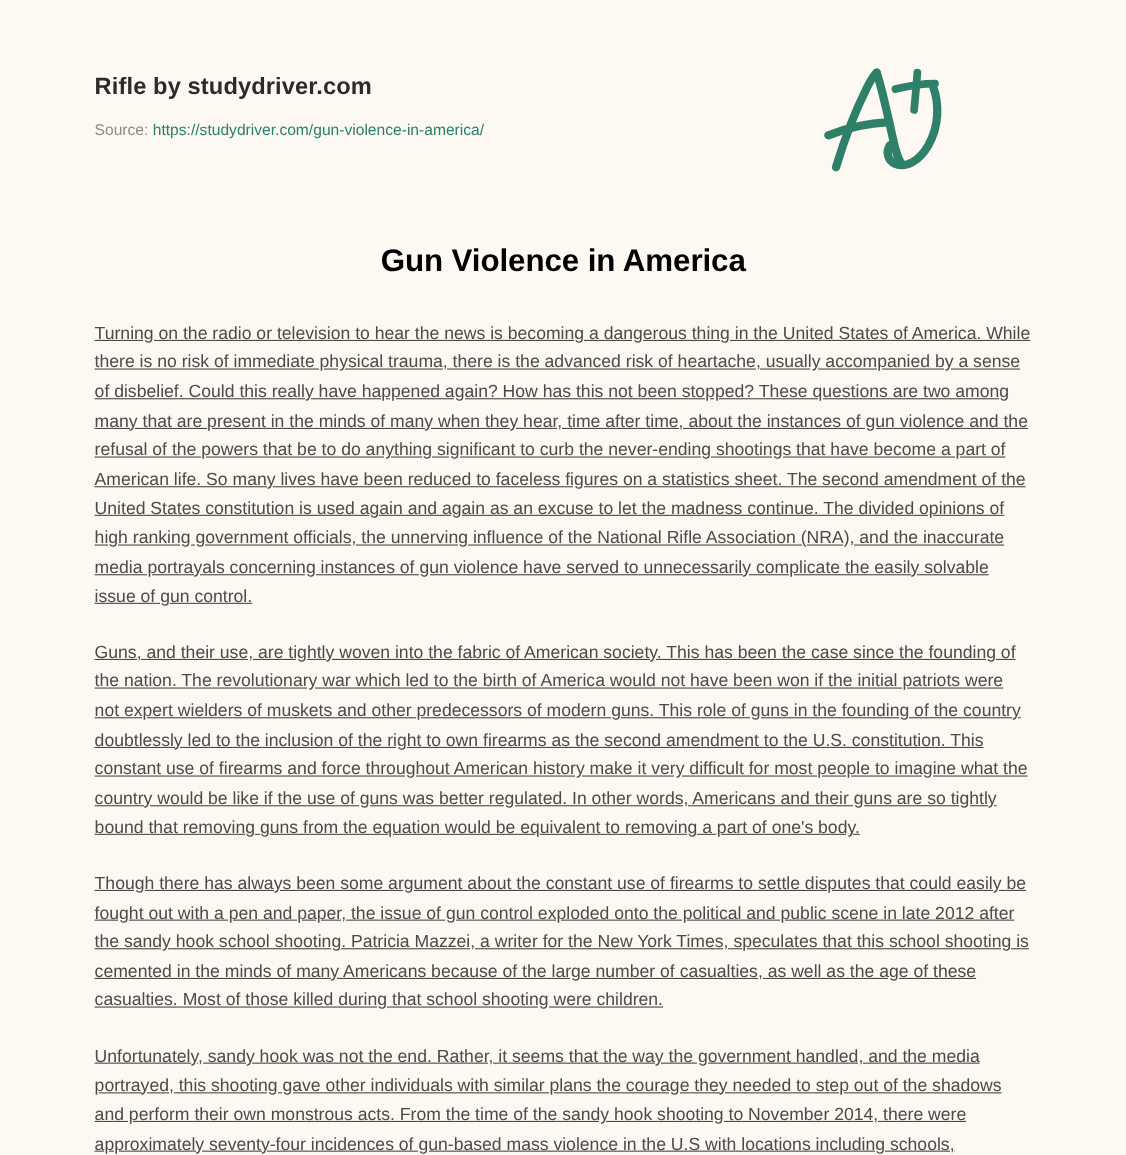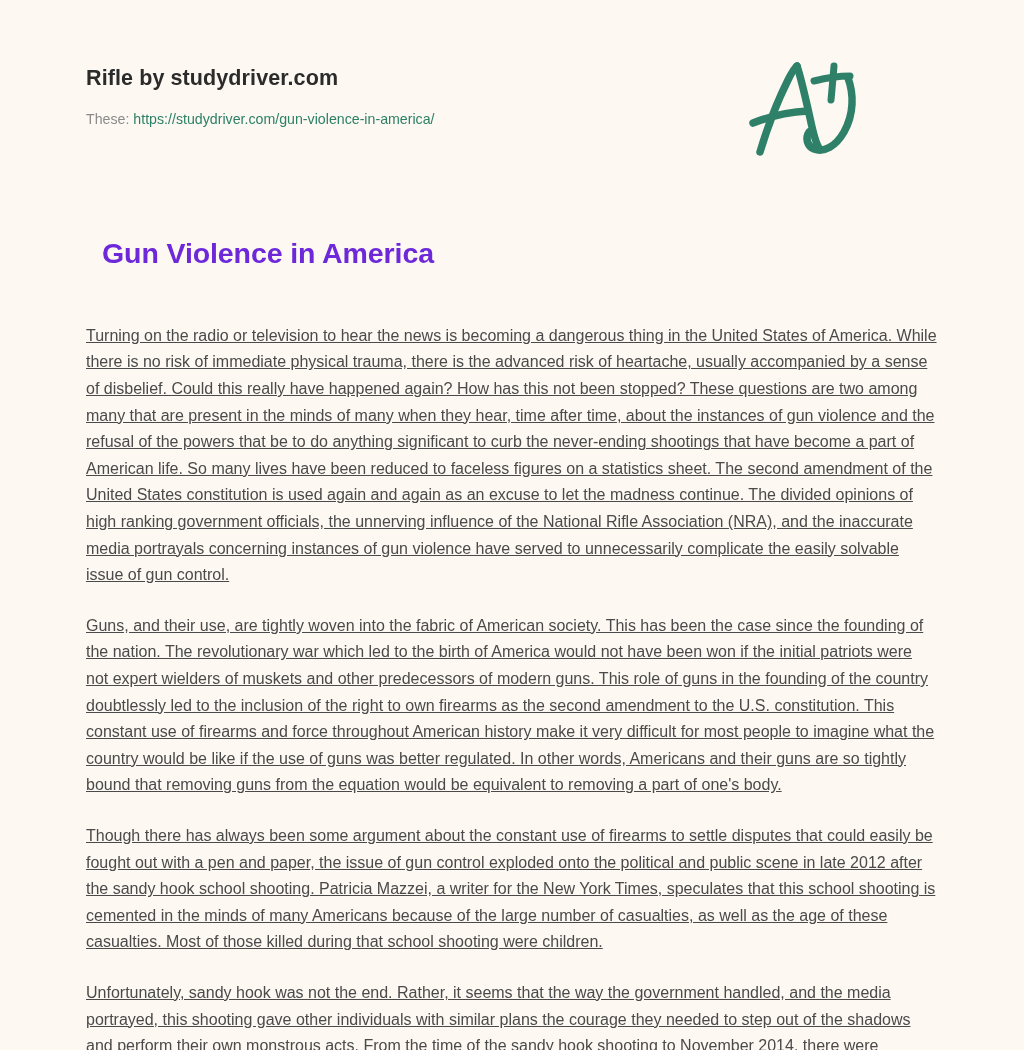--- a/index.html
+++ b/index.html
@@ -63,27 +63,28 @@
     pointer-events: none;
   }
   .logo svg {
     display: block;
     width: 120px;
     height: 116px;
   }
 
   
   .doc-title {
-    margin: 16px;
+    margin: 0;
     padding-top: 92px;
     font-size: 28.5px;
     font-weight: bold;
-    color: #6d28d9;
+    color: #000000;
     letter-spacing: -0.1px;
     line-height: 1.25;
+    text-align: center;
   }
 
   
   .article {
     padding-top: 35px;
   }
 
   .article p {
     margin: 0 0 24px 0;
     font-size: 16px;
@@ -100,21 +101,21 @@
 </head>
 <body>
 
 <div class="page">
 
   <div class="header">
 
     <div class="byline">Rifle by studydriver.com</div>
 
     <div class="source-line">
-      <span class="source-label">These:</span>
+      <span class="source-label">Source:</span>
       <a class="source-url" href="#">https://studydriver.com/gun-violence-in-america/</a>
     </div>
 
     <div class="logo">
       <svg viewBox="0 0 120 116" xmlns="http://www.w3.org/2000/svg" fill="none" stroke="#2f8069" stroke-linecap="round" stroke-linejoin="round">
 
         <path d="M16 104 C 22 84, 32 56, 44 32 C 47 26, 50 20, 53 18" stroke-width="7.5"></path>
 
         <path d="M53 18 C 57 30, 62 52, 66 70 C 69 84, 71 94, 75 100" stroke-width="7.5"></path>
 

